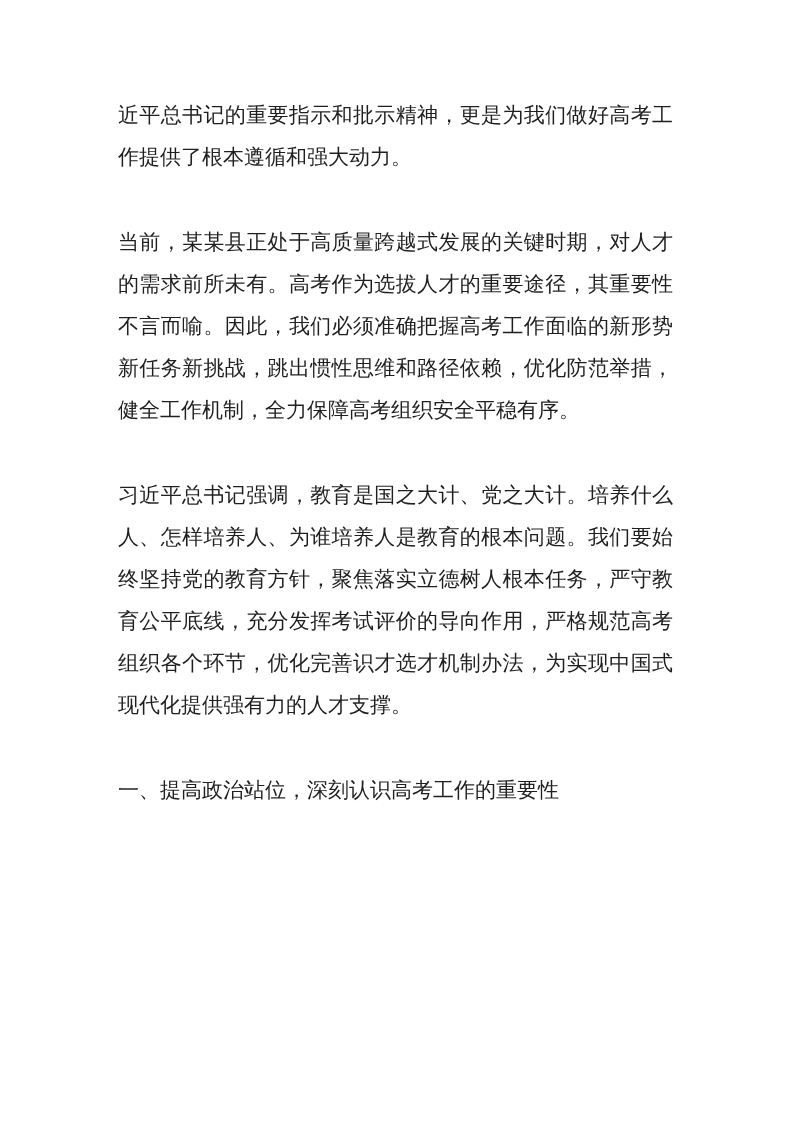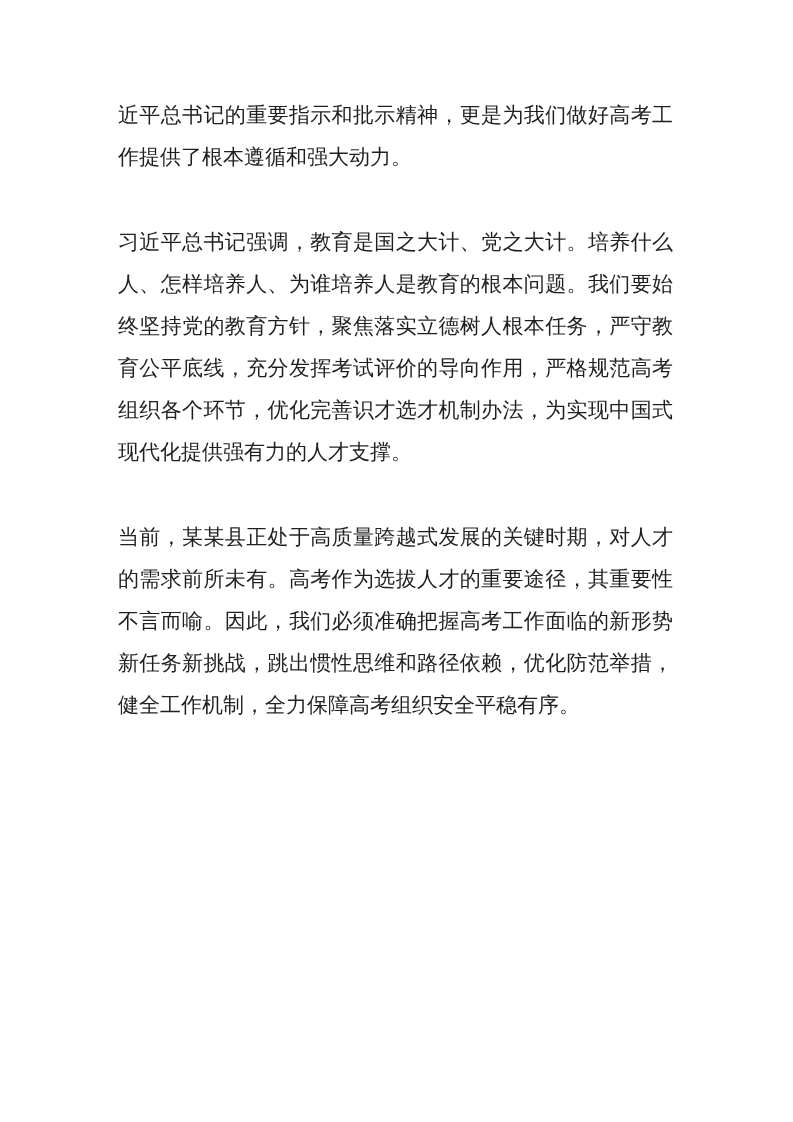--- a/index.html
+++ b/index.html
@@ -38,16 +38,17 @@
     font-weight: normal;
     text-align: left;
   }
 </style>
 </head>
 <body>
 
 <div class="viewport">
   <div class="page">
     <p class="para">近平总书记的重要指示和批示精神，更是为我们做好高考工作提供了根本遵循和强大动力。</p>
+    <p class="para">当前，某某县正处于高质量跨越式发展的关键时期，对人才的需求前所未有。高考作为选拔人才的重要途径，其重要性不言而喻。因此，我们必须准确把握高考工作面临的新形势新任务新挑战，跳出惯性思维和路径依赖，优化防范举措，健全工作机制，全力保障高考组织安全平稳有序。</p>
     <p class="para">习近平总书记强调，教育是国之大计、党之大计。培养什么人、怎样培养人、为谁培养人是教育的根本问题。我们要始终坚持党的教育方针，聚焦落实立德树人根本任务，严守教育公平底线，充分发挥考试评价的导向作用，严格规范高考组织各个环节，优化完善识才选才机制办法，为实现中国式现代化提供强有力的人才支撑。</p>
-    <p class="para">当前，某某县正处于高质量跨越式发展的关键时期，对人才的需求前所未有。高考作为选拔人才的重要途径，其重要性不言而喻。因此，我们必须准确把握高考工作面临的新形势新任务新挑战，跳出惯性思维和路径依赖，优化防范举措，健全工作机制，全力保障高考组织安全平稳有序。</p>
+    <p class="heading">一、提高政治站位，深刻认识高考工作的重要性</p>
   </div>
 </div>
 
 </body></html>

